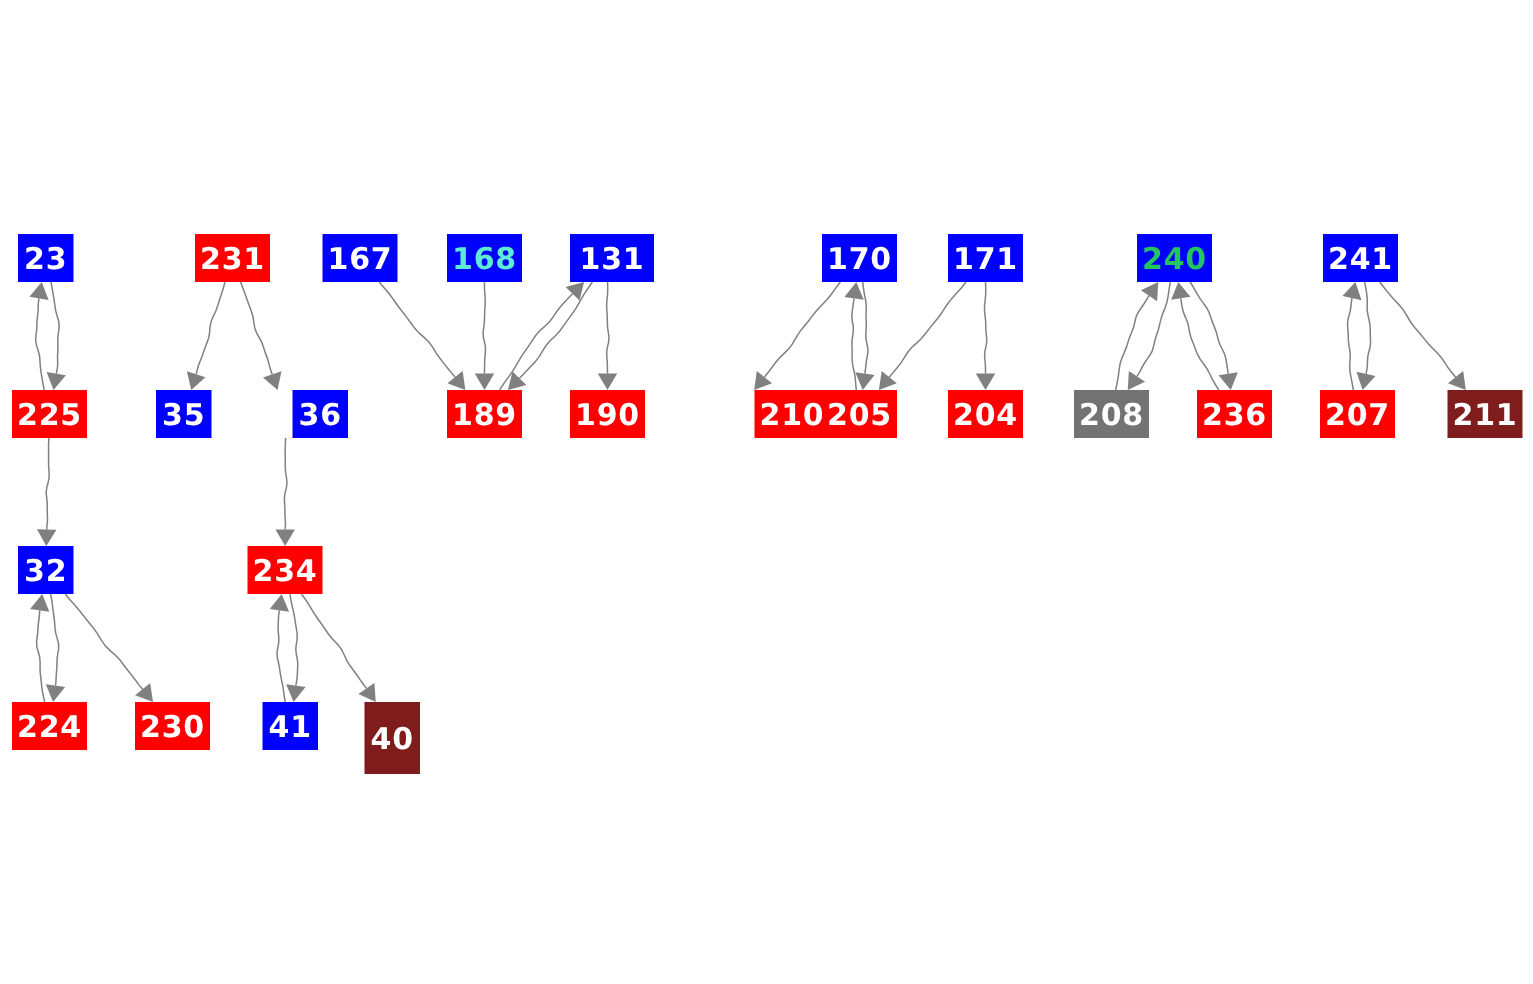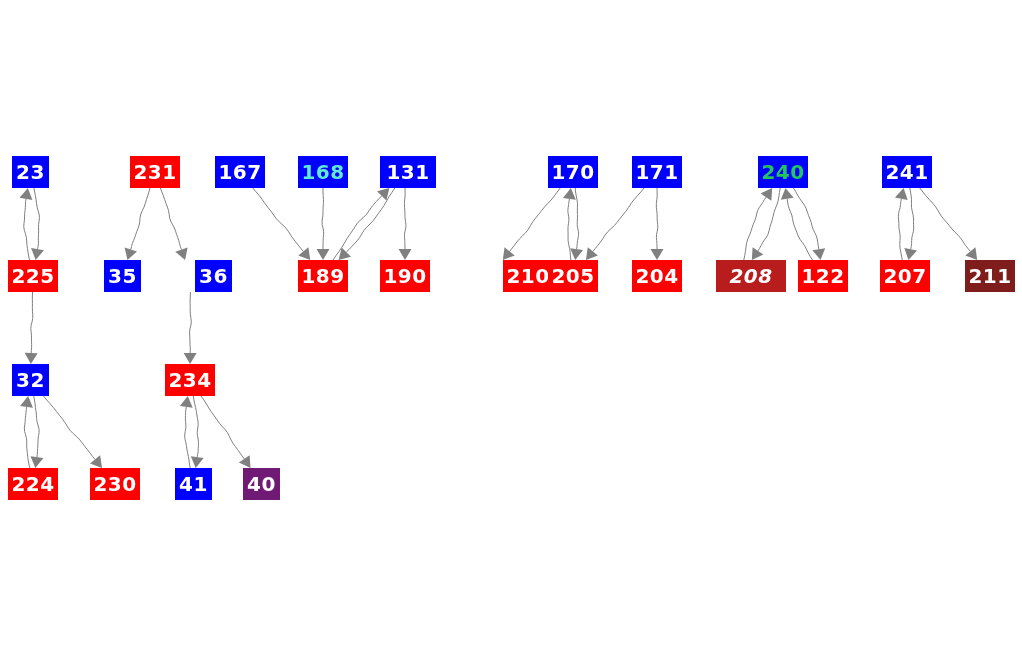--- a/index.html
+++ b/index.html
@@ -148,25 +148,25 @@
       </div>
       <div class="node red" style="left: 465px; top: 260px; width: 50px; height: 32px; background: rgb(255, 0, 0); color: rgb(255, 255, 255); margin-left: 38px;">
         <span>210</span>
       </div>
       <div class="node red" style="left: 548px; top: 260px; width: 50px; height: 32px; background: rgb(255, 0, 0); color: rgb(255, 255, 255);">
         <span>205</span>
       </div>
       <div class="node red" style="left: 632px; top: 260px; width: 50px; height: 32px; background: rgb(255, 0, 0); color: rgb(255, 255, 255);">
         <span>204</span>
       </div>
-      <div class="node red" style="left: 716px; top: 260px; width: 70px; height: 32px; background: #b91c1c; color: rgb(255, 255, 255); font-style: italic;">
+      <div class="node red" style="left: 716px; top: 260px; width: 50px; height: 32px; background: #737373; color: rgb(255, 255, 255);">
         <span>208</span>
       </div>
       <div class="node red" style="left: 798px; top: 260px; width: 50px; height: 32px; background: rgb(255, 0, 0); color: rgb(255, 255, 255);">
-        <span>122</span>
+        <span>236</span>
       </div>
       <div class="node red" style="left: 880px; top: 260px; width: 50px; height: 32px; background: rgb(255, 0, 0); color: rgb(255, 255, 255);">
         <span>207</span>
       </div>
       <div class="node red" style="left: 965px; top: 260px; width: 50px; height: 32px; background: #7f1d1d; color: rgb(255, 255, 255);">
         <span>211</span>
       </div>
       <div class="node blue" style="left: 12px; top: 364px; width: 37px; height: 32px; background: rgb(0, 0, 255); color: rgb(255, 255, 255);">
         <span>32</span>
       </div>
@@ -175,17 +175,17 @@
       </div>
       <div class="node red" style="left: 8px; top: 468px; width: 50px; height: 32px; background: rgb(255, 0, 0); color: rgb(255, 255, 255);">
         <span>224</span>
       </div>
       <div class="node red" style="left: 90px; top: 468px; width: 50px; height: 32px; background: rgb(255, 0, 0); color: rgb(255, 255, 255);">
         <span>230</span>
       </div>
       <div class="node blue" style="left: 175px; top: 468px; width: 37px; height: 32px; background: rgb(0, 0, 255); color: rgb(255, 255, 255);">
         <span>41</span>
       </div>
-      <div class="node blue" style="left: 243px; top: 468px; width: 37px; height: 32px; background: #701a75; color: rgb(255, 255, 255);">
+      <div class="node blue" style="left: 243px; top: 468px; width: 37px; height: 48px; background: #7f1d1d; color: rgb(255, 255, 255);">
         <span>40</span>
       </div>
     </div>
 </div>
 
 </body></html>

